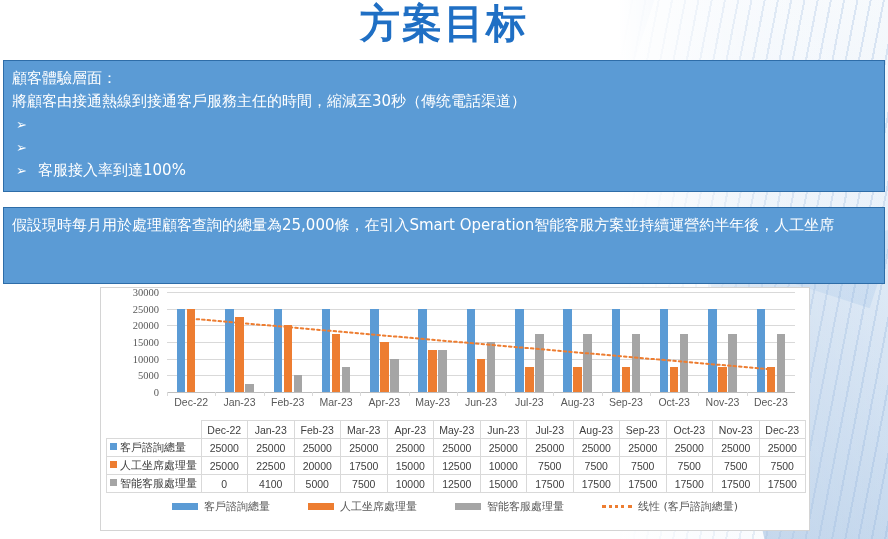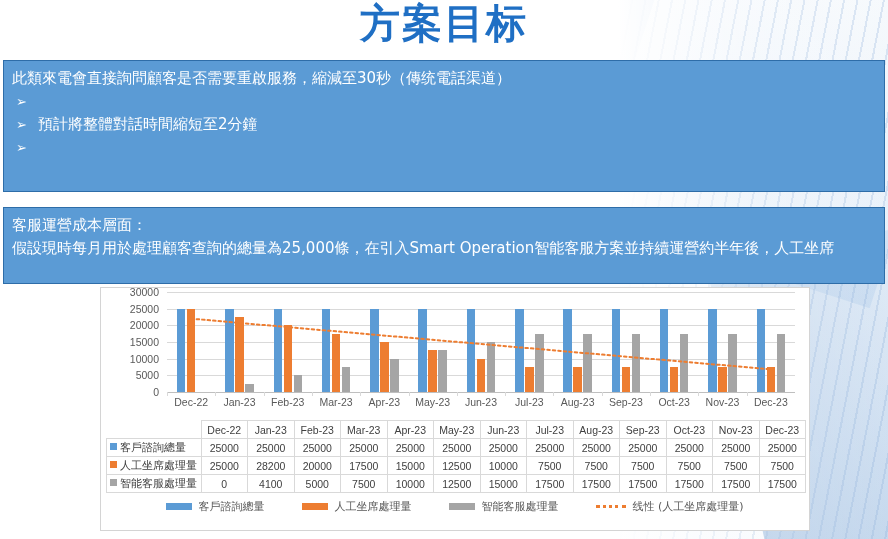--- a/index.html
+++ b/index.html
@@ -80,21 +80,21 @@
     background:#ffffff;border:1px solid #D4D4D4;box-sizing:border-box;
   }
 
   #plot-wrap{position:absolute;left:0;top:4px;width:708px;height:112px;}
   #y-axis{
     position:absolute;left:0;top:0;width:62px;height:100px;
   }
   .ytick{
     position:absolute;right:4px;transform:translateY(-50%);
     font-size:10.5px;color:#595959;white-space:nowrap;
-    font-family:Liberation Sans, sans-serif;
+    font-family:Liberation Serif, serif;
   }
   #plot{
     position:absolute;left:66px;top:0;width:628px;height:100px;
   }
   .gridline{position:absolute;left:0;width:100%;height:1px;background:#D9D9D9;}
   #plot .baseline{background:#BFBFBF;}
   .tickmark{position:absolute;bottom:-4px;width:1px;height:4px;background:#D9D9D9;}
 
   .catgroup{position:absolute;bottom:0;height:100%;}
   .bar{position:absolute;bottom:0;}
@@ -149,36 +149,36 @@
 <div id="bg-photo">
   <div class="wedge1"></div>
   <div class="wedge2"></div>
   <div class="stripes"></div>
   <div class="wash"></div>
 </div>
 
 <div id="title">方案目标</div>
 
 <div class="bluebox" id="box-customer">
-  <div class="bline">此類來電會直接詢問顧客是否需要重啟服務，縮減至30秒（傳统電話渠道）</div>
+  <div class="bline">顧客體驗層面：</div>
+  <div class="bline">將顧客由接通熱線到接通客戶服務主任的時間，縮減至30秒（傳统電話渠道）</div>
 
   <div class="bullet-line">
     <span class="bullet-mark">➢</span>
   </div>
   <div class="bullet-line">
     <span class="bullet-mark">➢</span>
-    <span>預計將整體對話時間縮短至2分鐘</span>
   </div>
   <div class="bullet-line">
     <span class="bullet-mark">➢</span>
+    <span>客服接入率到達100%</span>
   </div>
 </div>
 
 <div class="bluebox" id="box-cost">
-  <div class="bline">客服運營成本層面：</div>
   <div class="bline">假設現時每月用於處理顧客查詢的總量為25,000條，在引入Smart Operation智能客服方案並持續運營約半年後，人工坐席</div>
 </div>
 
 <div id="chart-panel">
 
   <div id="plot-wrap">
     <div id="y-axis">
         <div class="ytick" style="top: 100px;">0</div>
         <div class="ytick" style="top: 83.3333px;">5000</div>
         <div class="ytick" style="top: 66.6667px;">10000</div>
@@ -325,21 +325,21 @@
           <td>25000</td>
           <td>25000</td>
           <td>25000</td>
           <td>25000</td>
           <td>25000</td>
           <td>25000</td>
         </tr>
         <tr>
           <td class="rowhead"><span class="swatch" style="background: rgb(237, 125, 49);"></span><span>人工坐席處理量</span></td>
           <td>25000</td>
-          <td>28200</td>
+          <td>22500</td>
           <td>20000</td>
           <td>17500</td>
           <td>15000</td>
           <td>12500</td>
           <td>10000</td>
           <td>7500</td>
           <td>7500</td>
           <td>7500</td>
           <td>7500</td>
           <td>7500</td>
@@ -372,16 +372,16 @@
       <div class="legend-item">
         <span class="legend-key" style="background: rgb(237, 125, 49);"></span>
         <span>人工坐席處理量</span>
       </div>
       <div class="legend-item">
         <span class="legend-key" style="background: rgb(165, 165, 165);"></span>
         <span>智能客服處理量</span>
       </div>
       <div class="legend-item">
         <span class="legend-key dotted" style="border-top-color: rgb(237, 125, 49);"></span>
-        <span>线性 (人工坐席處理量)</span>
+        <span>线性 (客戶諮詢總量)</span>
       </div>
     </div>
 </div>
 
 </body></html>

